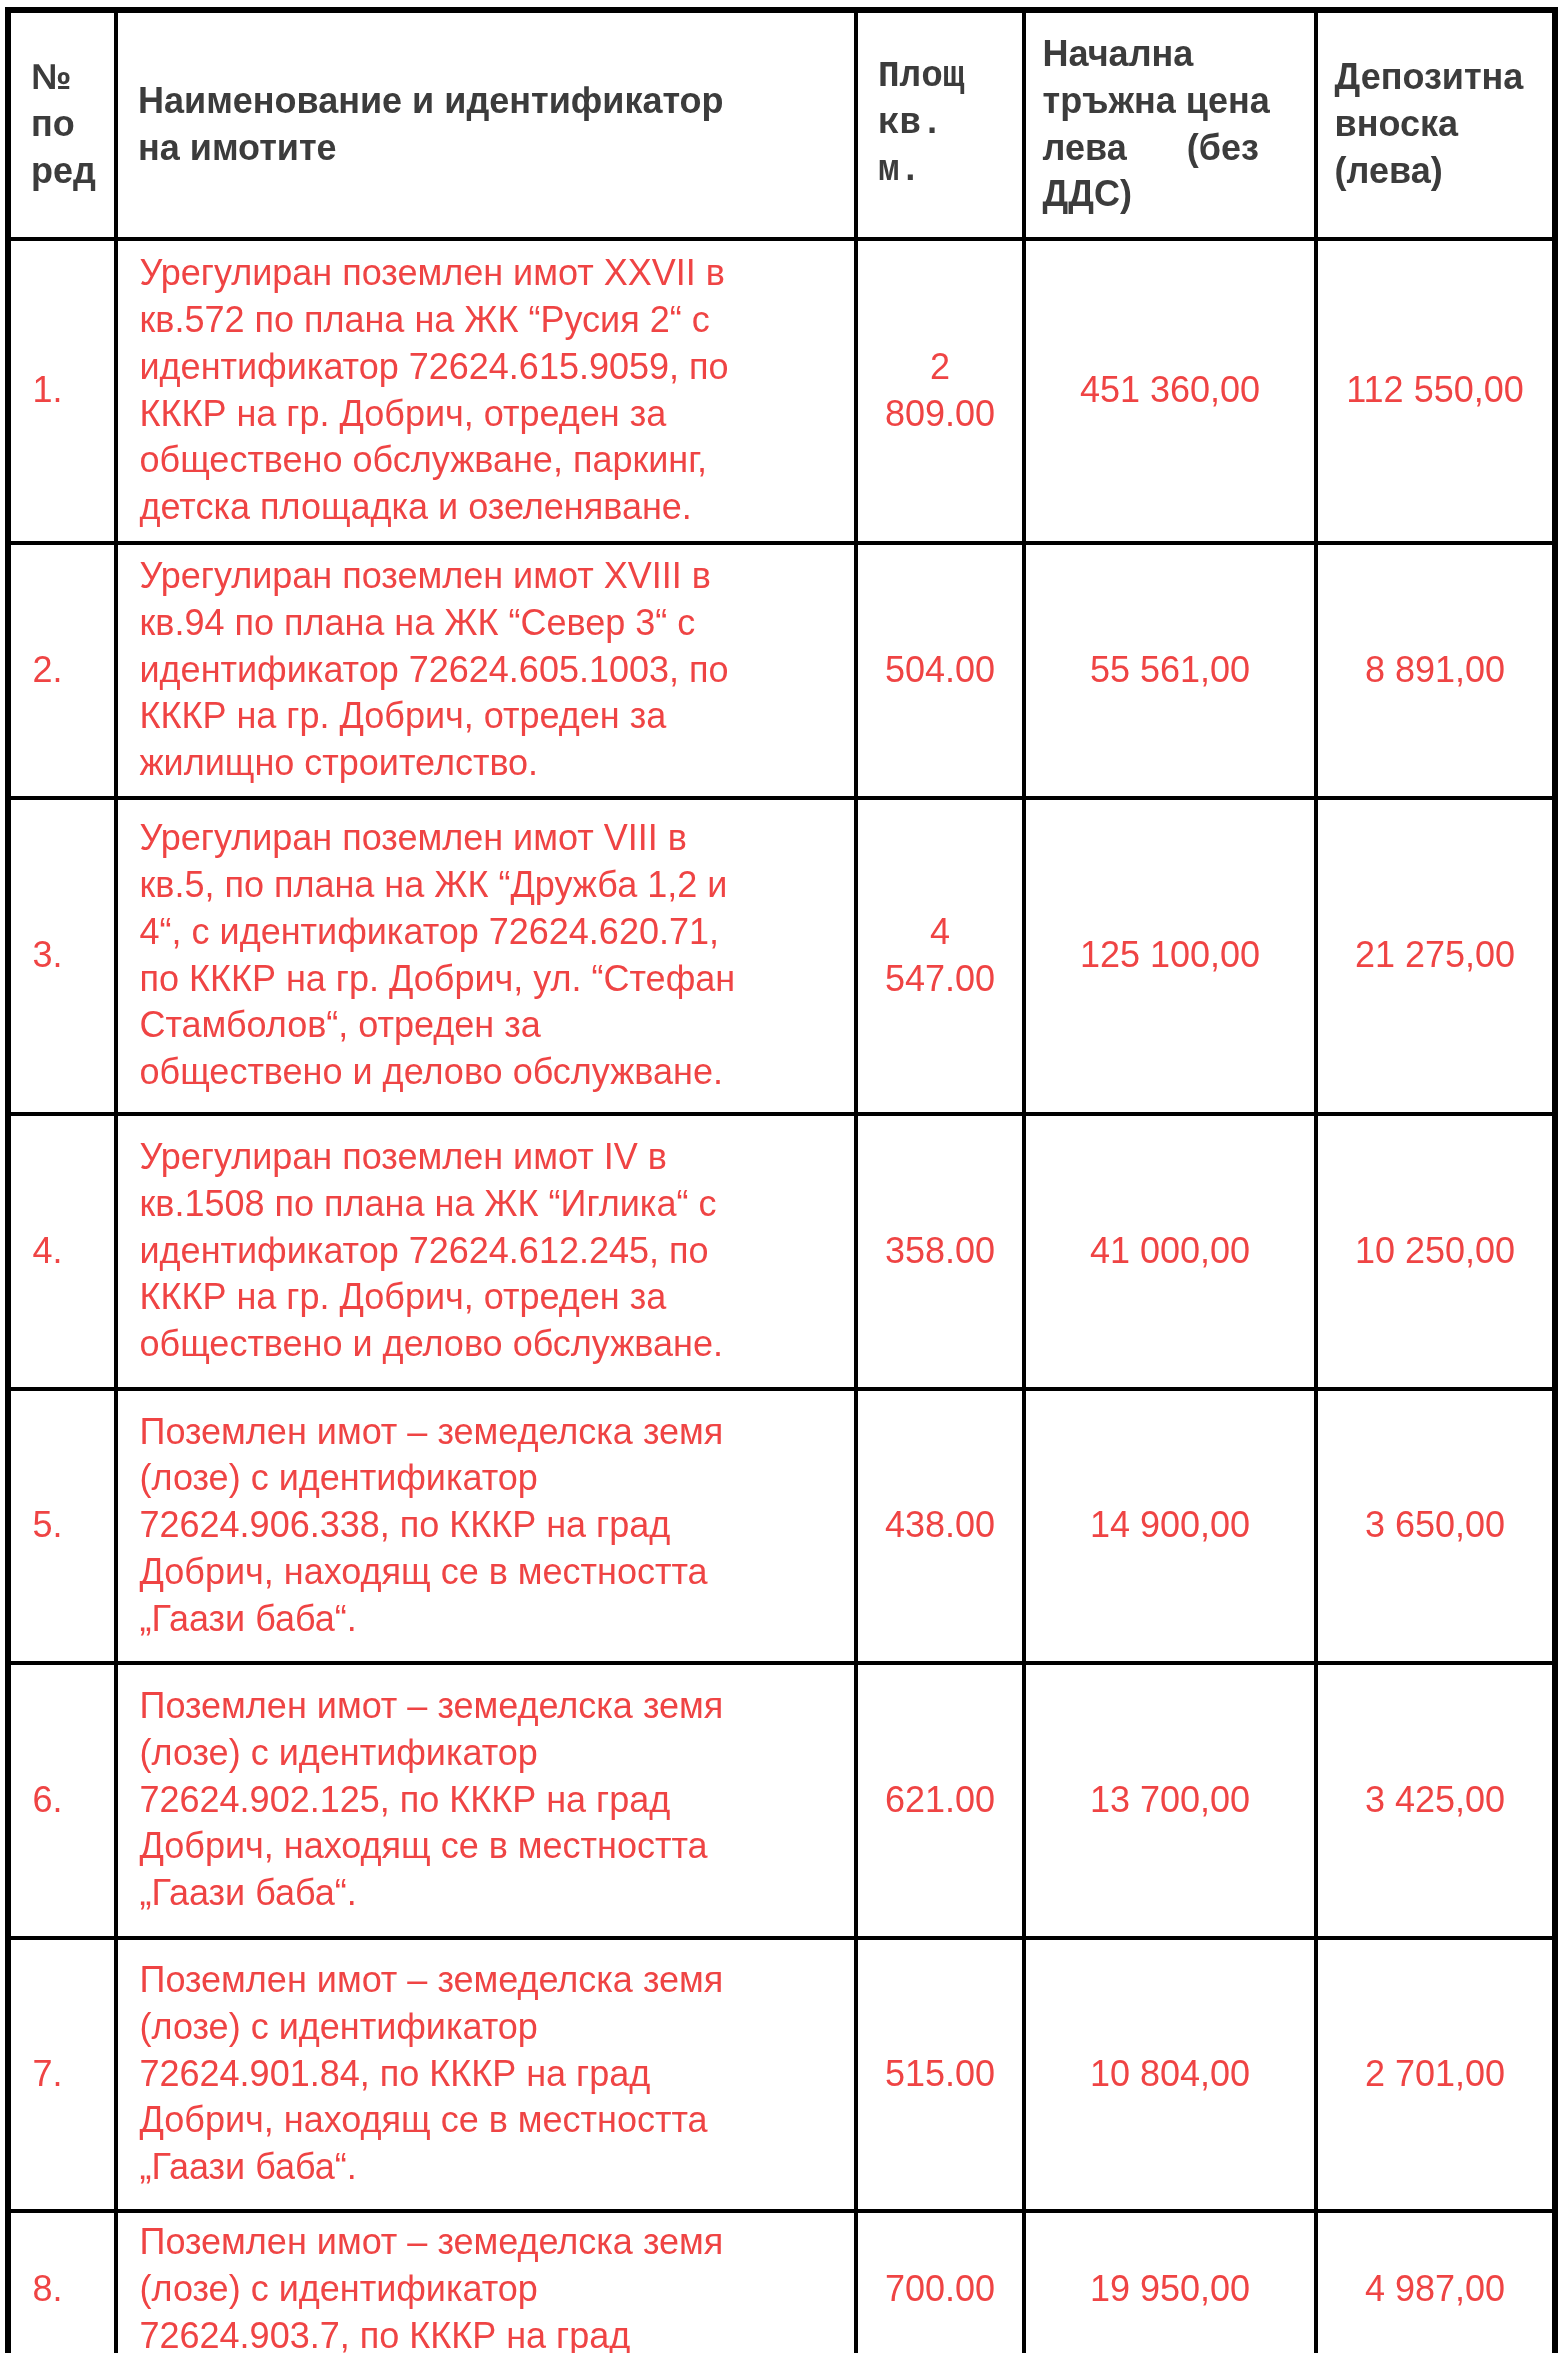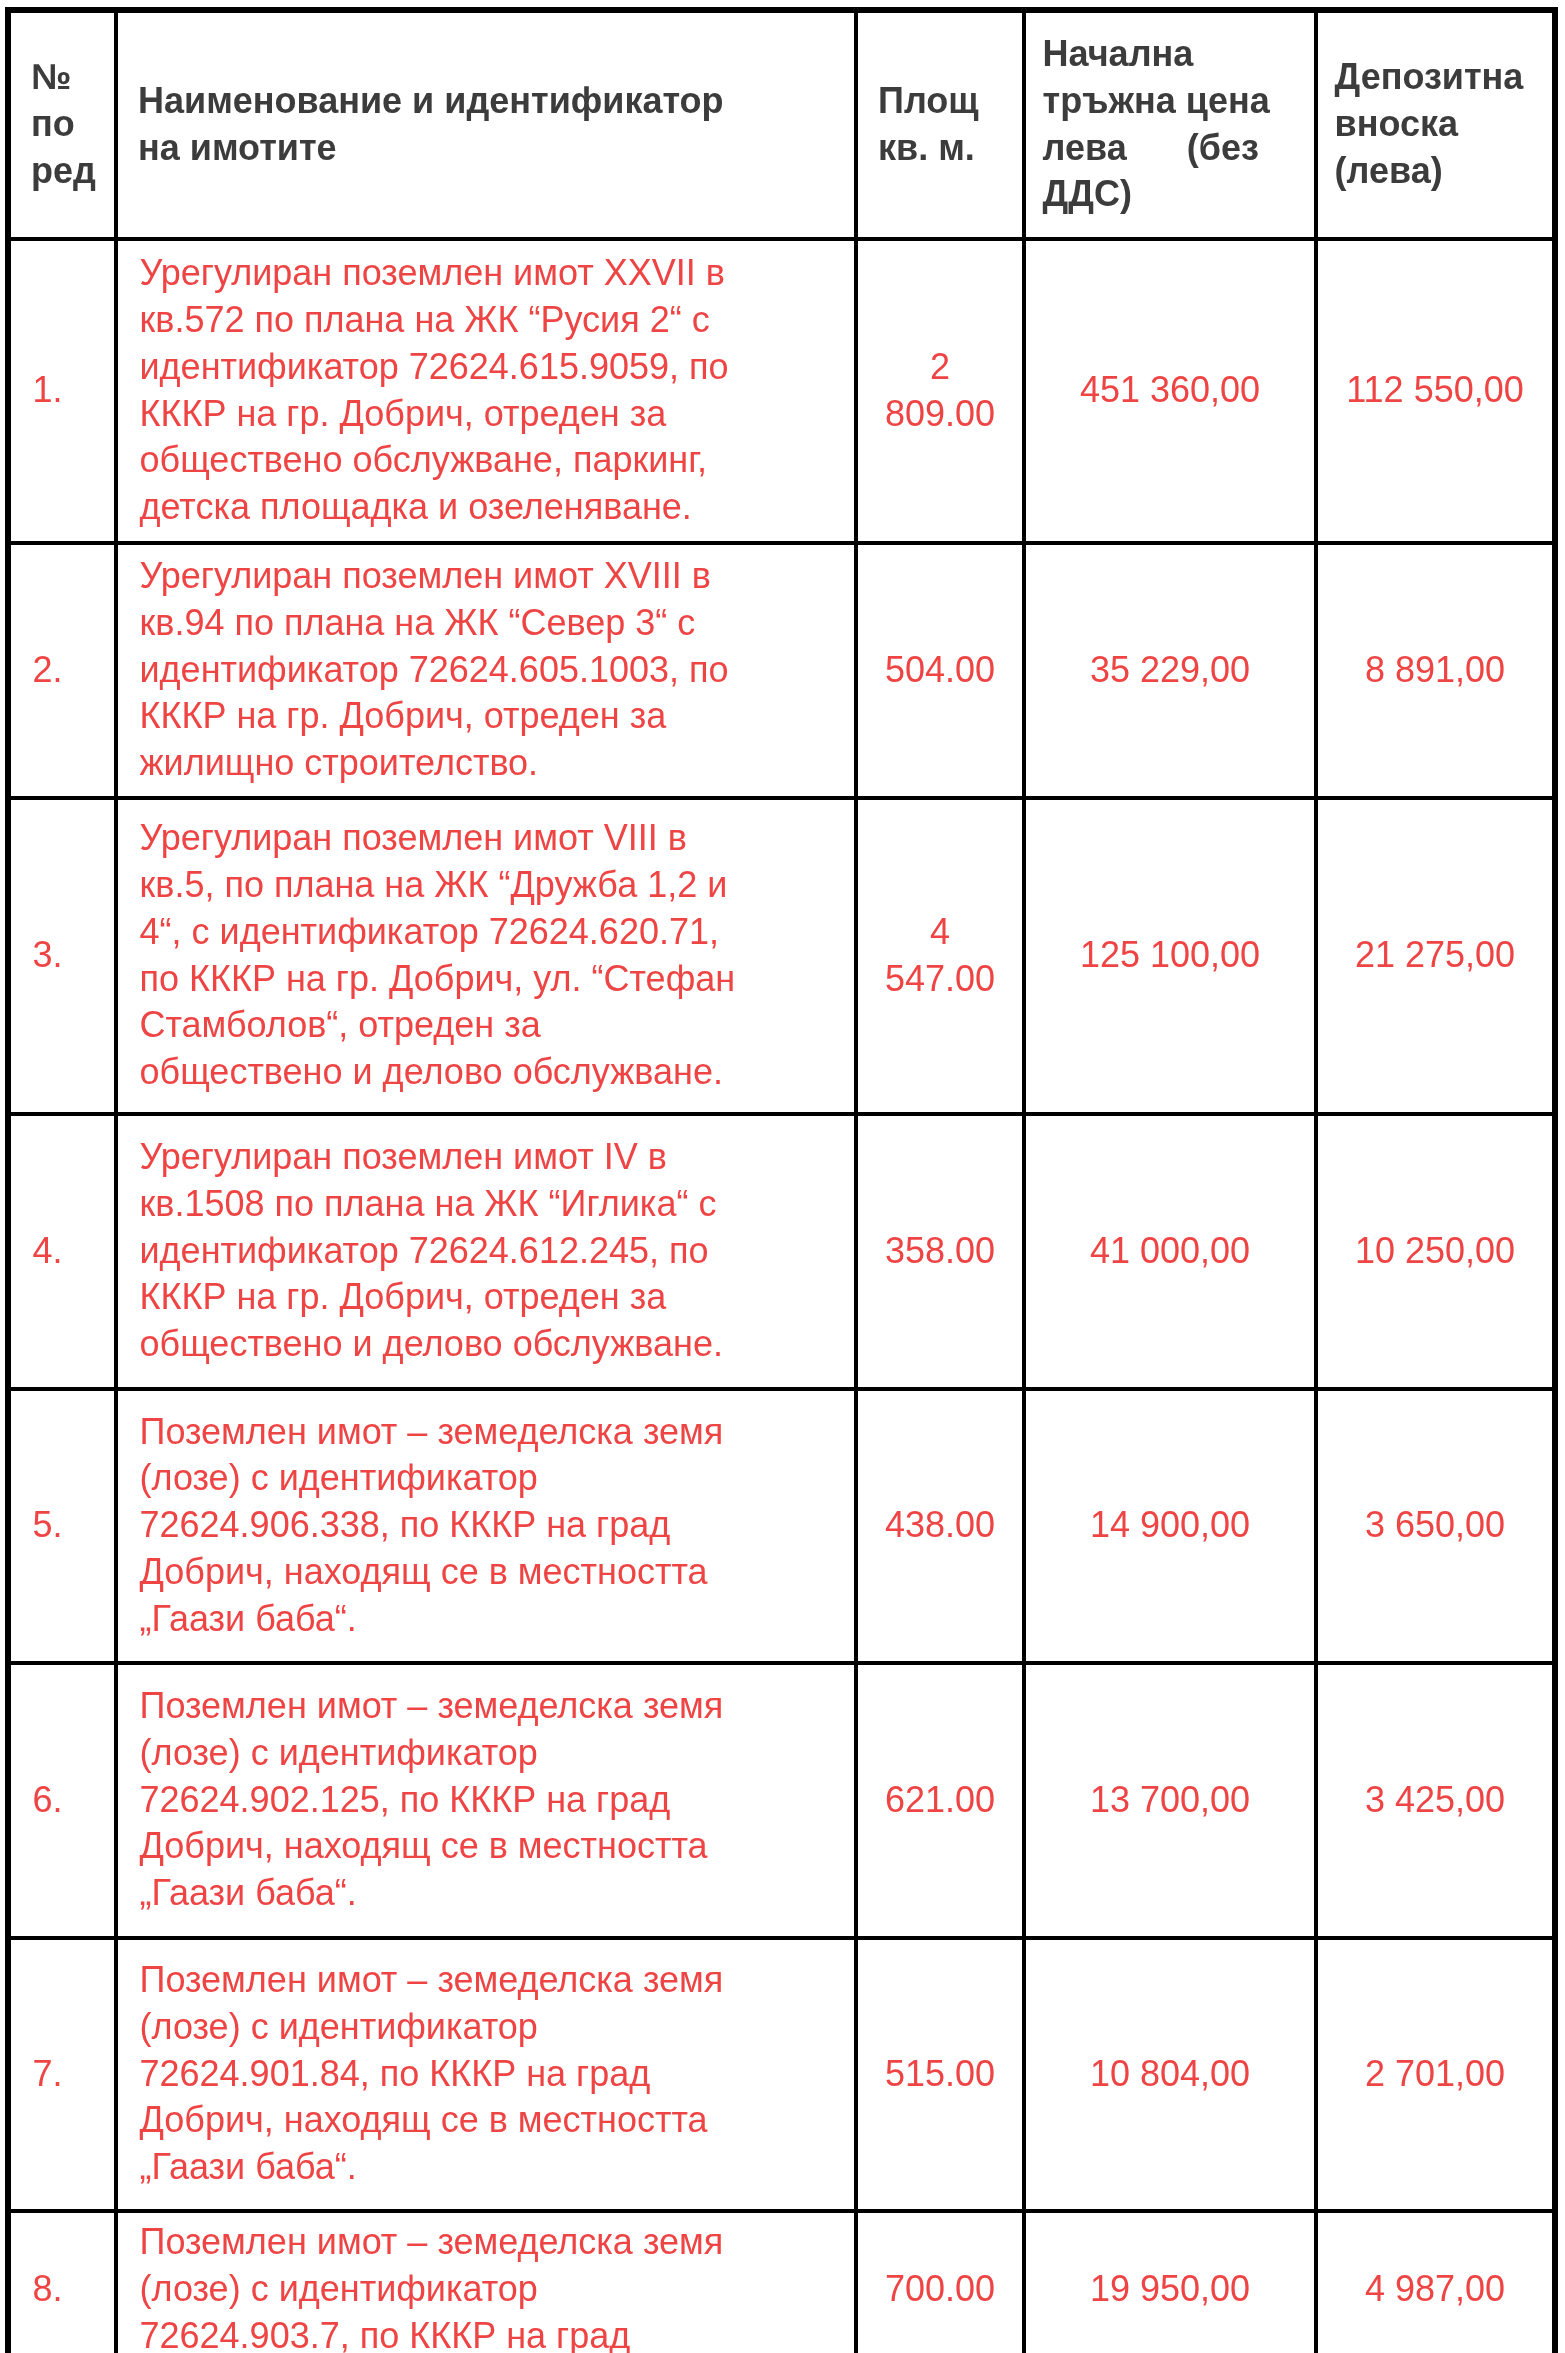--- a/index.html
+++ b/index.html
@@ -43,21 +43,21 @@
     word-wrap: break-word;
     line-height: 1.3;
   }
   thead th {
     font-weight: bold;
     font-size: 36px;
     text-align: left;
     padding: 8.3px 15px 8.3px 20px;
     color: #3c3c3c;
   }
-  thead th.col-area { padding-left: 20px; }
+  thead th.col-area { padding-left: 20px; font-family: Liberation Mono, monospace; }
   thead th.col-price { padding: 8.3px 15px 8.3px 16.6px; }
   thead th.col-deposit { padding: 8.3px 10px 8.3px 16.6px; }
 
   tbody td {
     font-size: 36px;
     color: #ef4444;
   }
   td.col-num {
     text-align: left;
     padding-left: 21.5px;
@@ -127,21 +127,21 @@
           <td class="col-deposit">112 550,00</td>
         </tr>
         <tr>
           <td class="col-num">2.</td>
           <td class="col-name">Урегулиран поземлен имот XVIII в
 кв.94 по плана на ЖК “Север 3“ с
 идентификатор 72624.605.1003, по
 КККР на гр. Добрич, отреден за
 жилищно строителство.</td>
           <td class="col-area">504.00</td>
-          <td class="col-price">35 229,00</td>
+          <td class="col-price">55 561,00</td>
           <td class="col-deposit">8 891,00</td>
         </tr>
         <tr>
           <td class="col-num">3.</td>
           <td class="col-name">Урегулиран поземлен имот VIII в
 кв.5, по плана на ЖК “Дружба 1,2 и
 4“, с идентификатор 72624.620.71,
 по КККР на гр. Добрич, ул. “Стефан
 Стамболов“, отреден за
 обществено и делово обслужване.</td>

